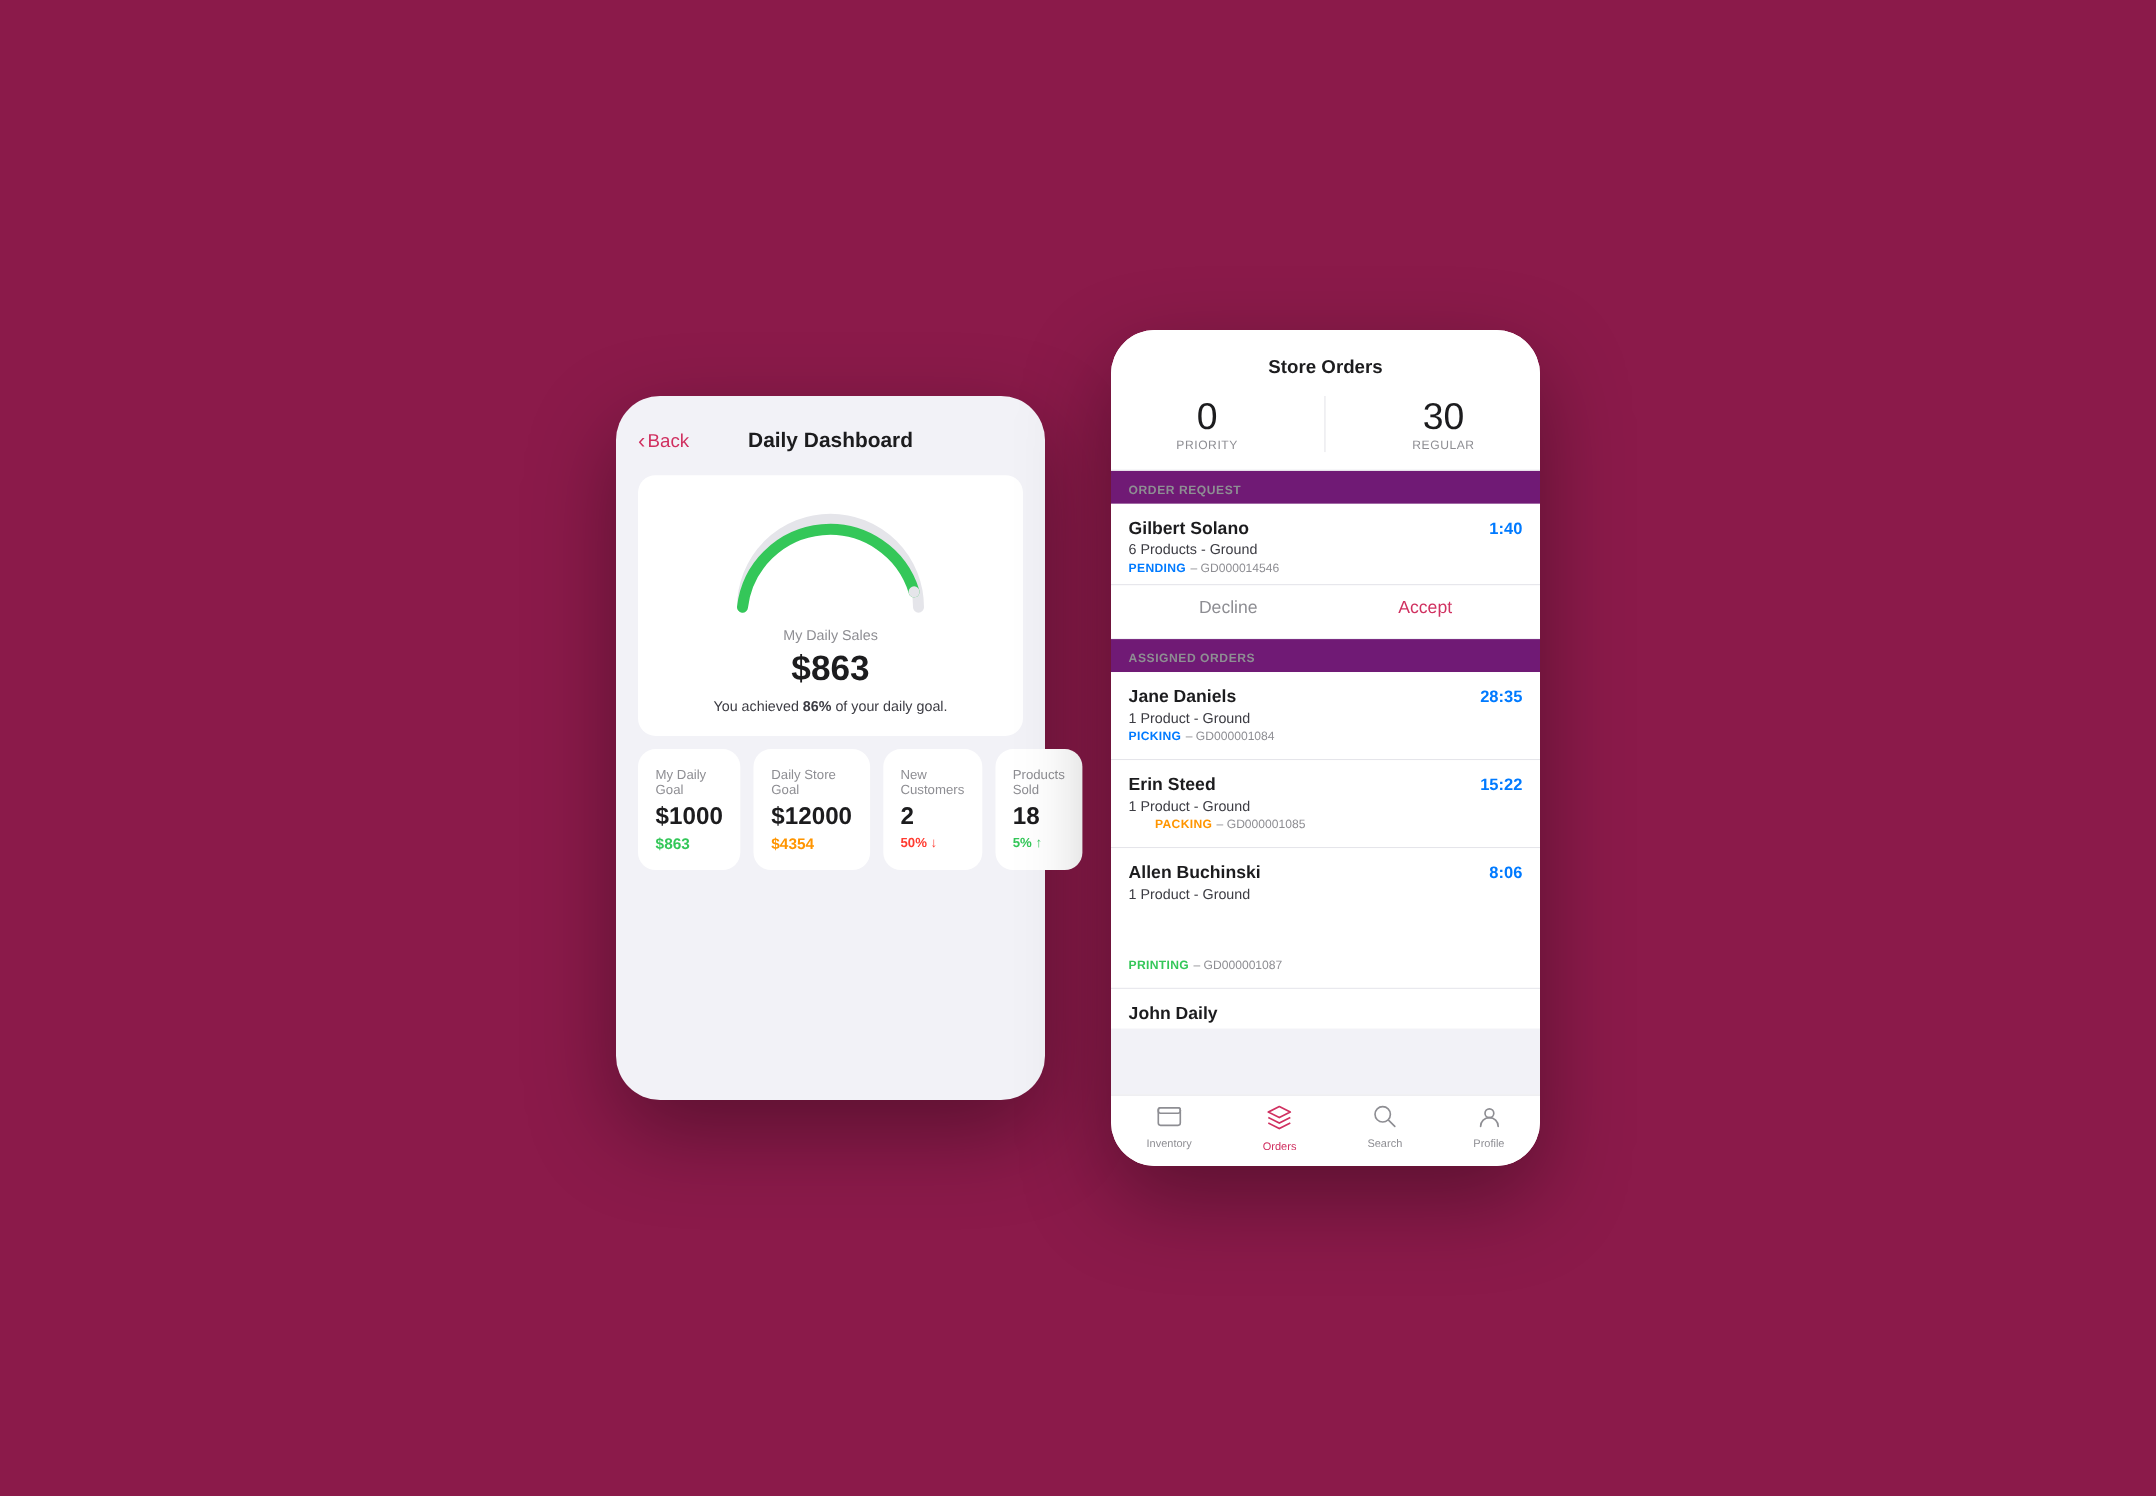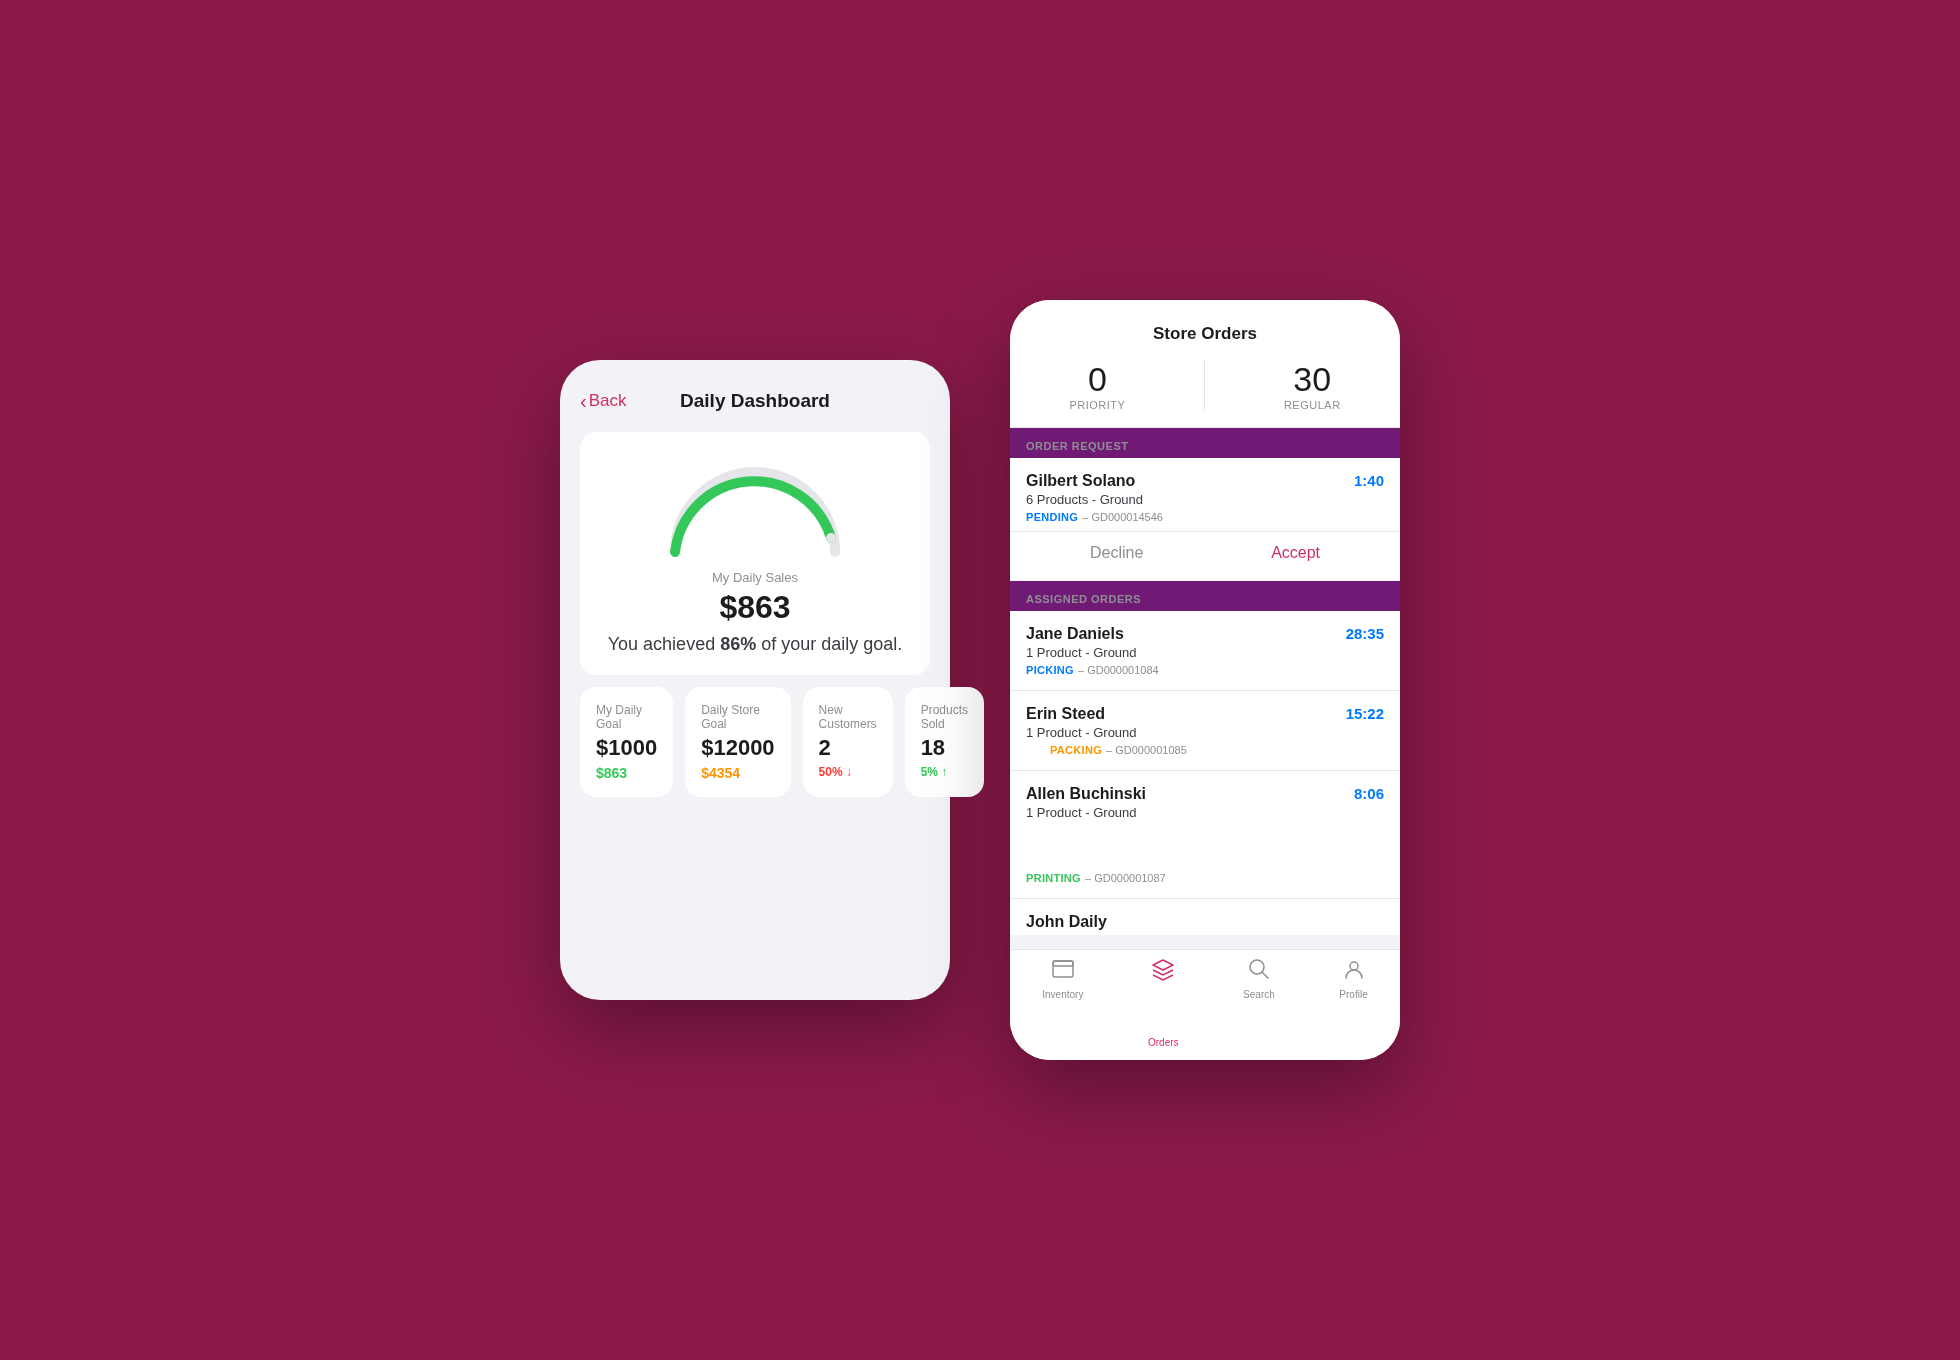--- a/index.html
+++ b/index.html
@@ -89,21 +89,21 @@
     }
 
     .gauge-value {
       font-size: 32px;
       font-weight: 700;
       color: #1C1C1E;
       text-align: center;
     }
 
     .gauge-subtext {
-      font-size: 18px;
+      font-size: 13px;
       color: #3C3C43;
       text-align: center;
       margin-top: 8px;
     }
 
     .gauge-subtext strong {
       font-weight: 700;
     }
 
     .grid-2x2 {
@@ -331,21 +331,21 @@
       color: #8E8E93;
     }
 
     .nav-icon.active { color: #D03060; }
 
     .nav-label {
       font-size: 10px;
       color: #8E8E93;
     }
 
-    .nav-label.active { color: #D03060; margin-top: 46px; }
+    .nav-label.active { color: #D03060; }
 
     .partially-visible {
       background: #FFFFFF;
       padding: 14px 16px 8px;
       display: flex;
       justify-content: space-between;
       overflow: hidden;
       max-height: 36px;
     }
   </style>

